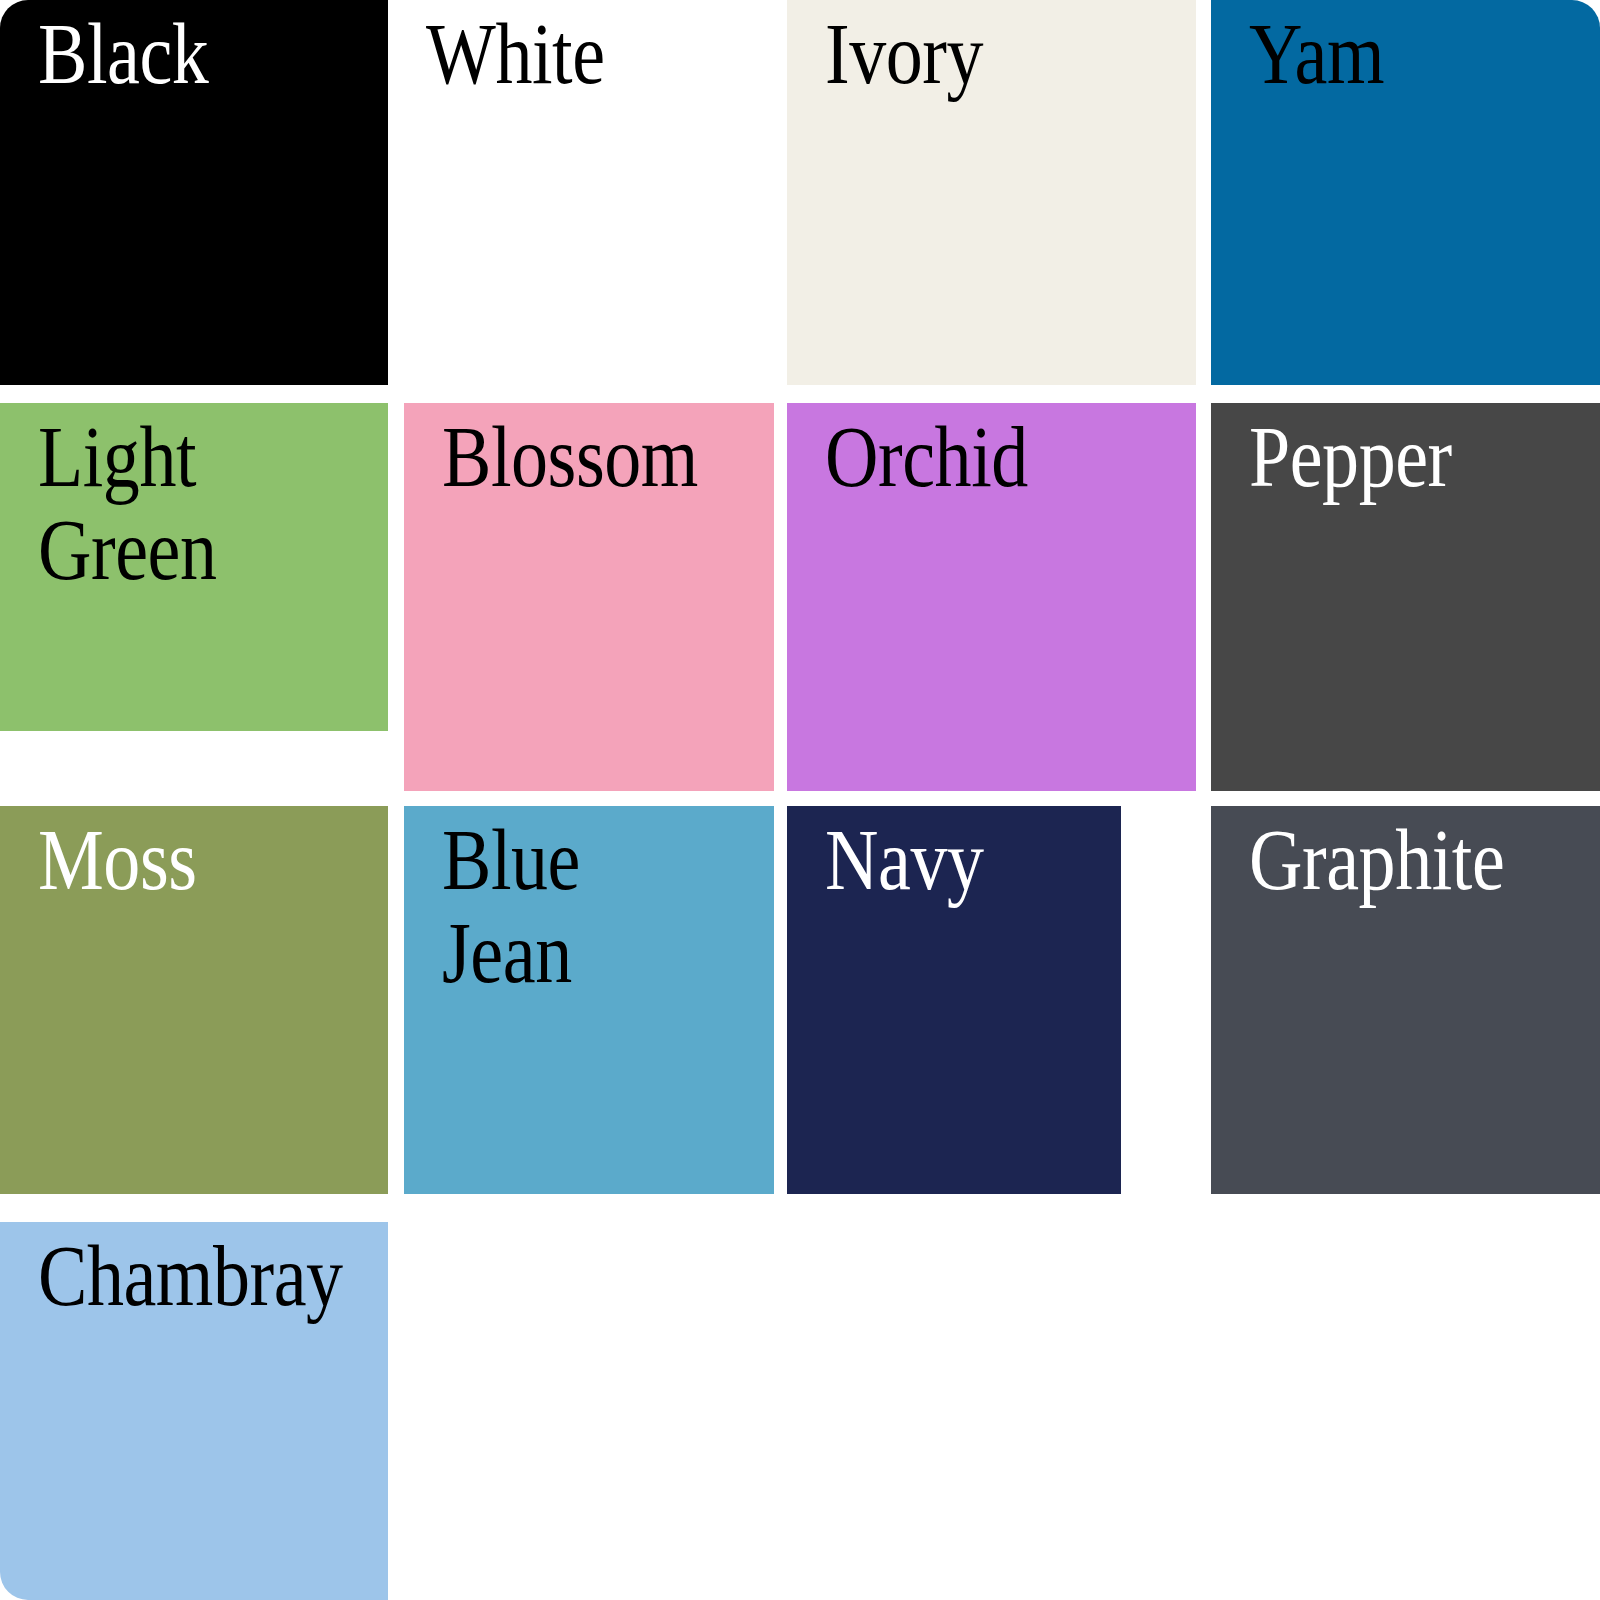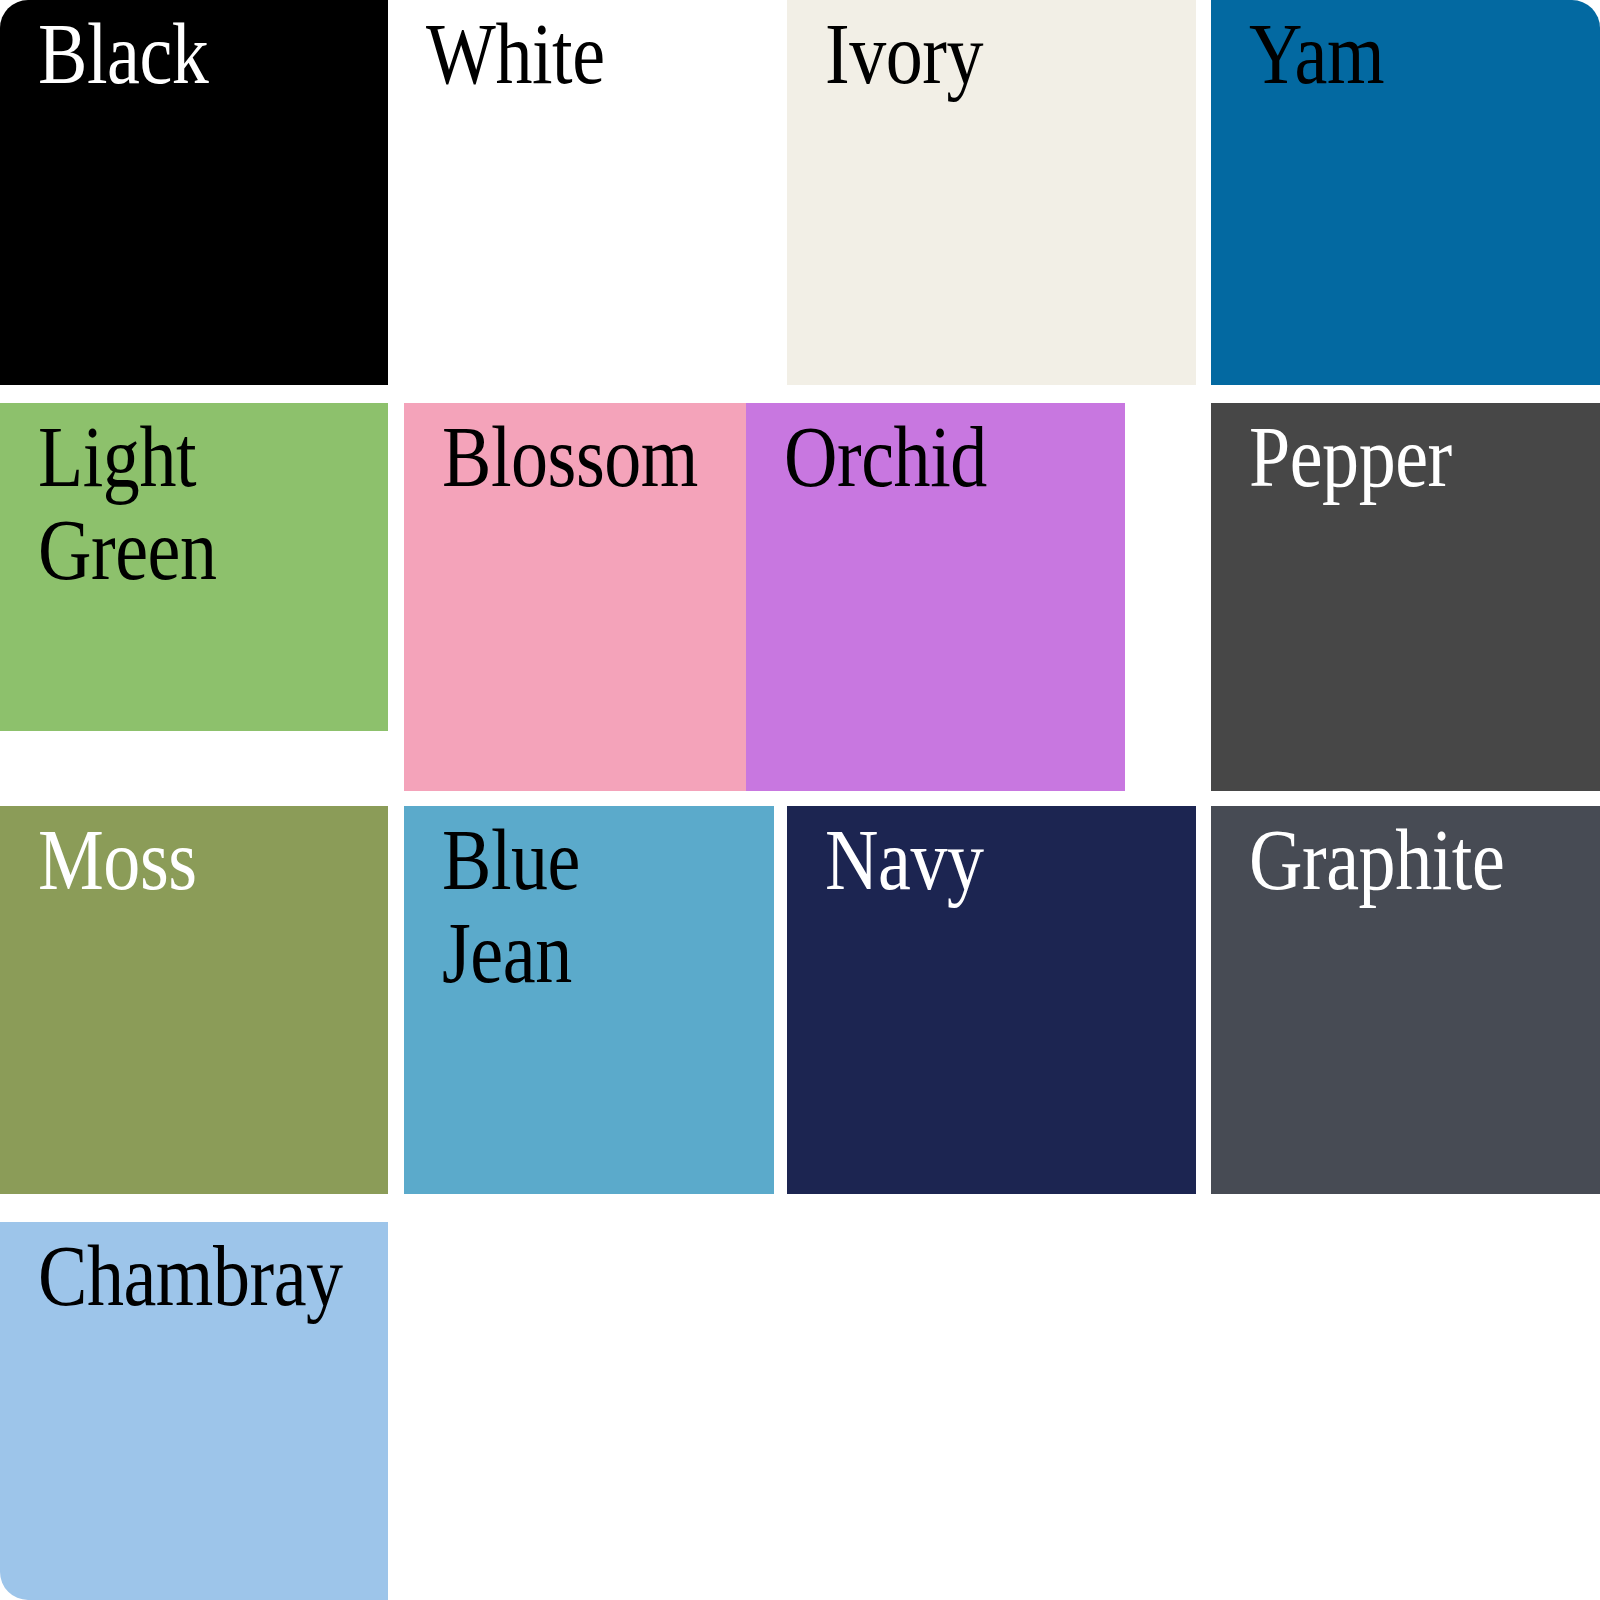--- a/index.html
+++ b/index.html
@@ -53,33 +53,33 @@
     </div>
     <div class="swatch" style="left: 1211px; top: 0px; width: 389px; height: 385px; background: #0369a1;">
       <div class="swatch-label" style="color: rgb(0, 0, 0);">Yam</div>
     </div>
     <div class="swatch" style="left: 0px; top: 403px; width: 388px; height: 328px; background: rgb(141, 193, 108);">
       <div class="swatch-label" style="color: rgb(0, 0, 0);">Light Green</div>
     </div>
     <div class="swatch" style="left: 404px; top: 403px; width: 370px; height: 388px; background: rgb(244, 163, 186);">
       <div class="swatch-label" style="color: rgb(0, 0, 0);">Blossom</div>
     </div>
-    <div class="swatch" style="left: 746px; top: 403px; width: 379px; height: 388px; background: rgb(200, 119, 224);">
+    <div class="swatch" style="left: 787px; top: 403px; width: 409px; height: 388px; background: rgb(200, 119, 224);">
       <div class="swatch-label" style="color: rgb(0, 0, 0);">Orchid</div>
     </div>
     <div class="swatch" style="left: 1211px; top: 403px; width: 389px; height: 388px; background: rgb(71, 71, 71);">
       <div class="swatch-label" style="color: rgb(255, 255, 255);">Pepper</div>
     </div>
     <div class="swatch" style="left: 0px; top: 806px; width: 388px; height: 388px; background: rgb(139, 156, 88);">
       <div class="swatch-label" style="color: rgb(255, 255, 255);">Moss</div>
     </div>
     <div class="swatch" style="left: 404px; top: 806px; width: 370px; height: 388px; background: rgb(91, 170, 203);">
       <div class="swatch-label" style="color: rgb(0, 0, 0);">Blue Jean</div>
     </div>
-    <div class="swatch" style="left: 787px; top: 806px; width: 409px; height: 388px; background: rgb(28, 37, 81);">
+    <div class="swatch" style="left: 787px; top: 806px; width: 334px; height: 388px; background: rgb(28, 37, 81);">
       <div class="swatch-label" style="color: rgb(255, 255, 255);">Navy</div>
     </div>
     <div class="swatch" style="left: 1211px; top: 806px; width: 389px; height: 388px; background: rgb(71, 75, 84);">
       <div class="swatch-label" style="color: rgb(255, 255, 255);">Graphite</div>
     </div>
     <div class="swatch" style="left: 0px; top: 1212px; width: 388px; height: 388px; background: rgb(157, 197, 234); margin-top: 10px;">
       <div class="swatch-label" style="color: rgb(0, 0, 0);">Chambray</div>
     </div>
   </div>
 

